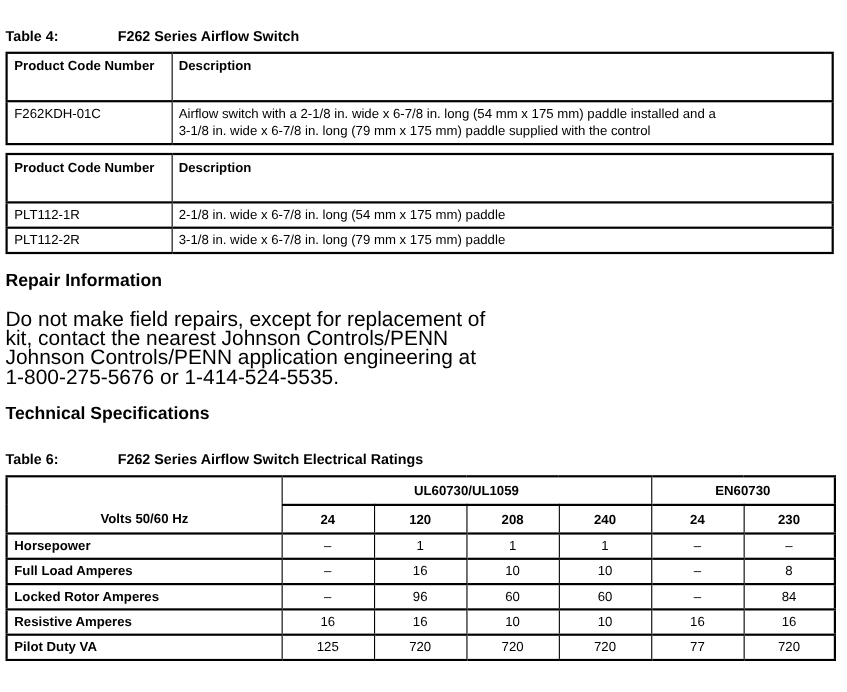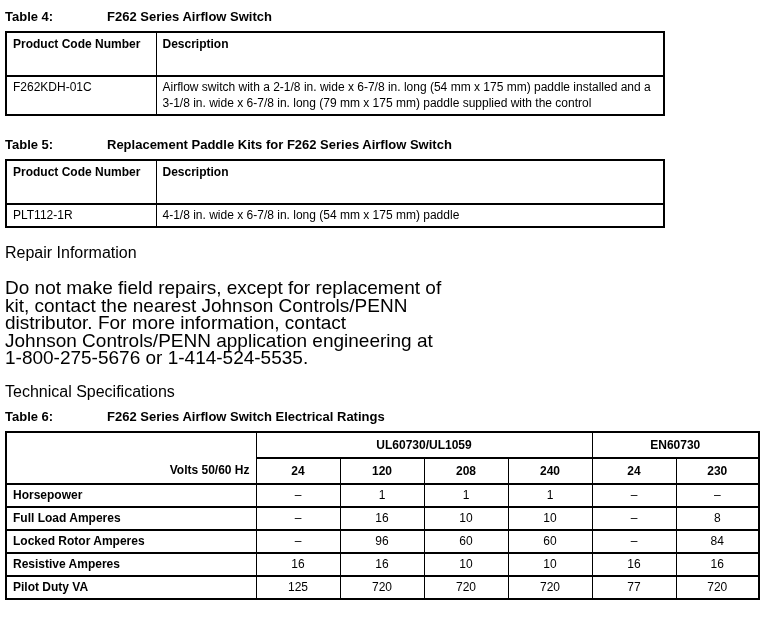--- a/index.html
+++ b/index.html
@@ -21,30 +21,31 @@
   }
   .tbl-caption {
     margin-top: 9px;
     font-size: 13px;
     font-weight: bold;
     line-height: 15px;
   }
   .cap-label {
     display: inline-block;
     width: 102px;
+    margin-top: 16px;
   }
   .section-heading {
     font-size: 16px;
-    font-weight: normal;
+    font-weight: bold;
     line-height: 18px;
   }
   .dtable {
     border-collapse: collapse;
     table-layout: fixed;
-    width: 660px;
+    width: 753px;
     margin-top: 7px;
     border: 2px solid #000;
   }
   .dtable th, .dtable td {
     border: solid #000;
     border-width: 2px 1px;
     padding: 2px 6px 3px 6px;
     font-size: 12px;
     line-height: 16px;
     vertical-align: top;
@@ -62,21 +63,21 @@
 
   .t6 col.lab { width: 250px; }
   .t6 col.v   { width: 84px; }
   .t6 col.e1  { width: 84px; }
   .t6 col.e2  { width: 83px; }
   .t6 thead th {
     text-align: center;
     padding: 4px 4px;
   }
   .t6 thead th.label-th {
-    text-align: right;
+    text-align: center;
     vertical-align: bottom;
     padding: 2px 6px 5px 6px;
   }
   .t6 tbody th {
     text-align: left;
     font-weight: bold;
   }
   .t6 tbody td {
     text-align: center;
     font-weight: normal;
@@ -116,49 +117,49 @@
       <tr>
         <td class="code">F262KDH-01C</td>
         <td>
           <div>Airflow switch with a 2-1/8 in. wide x 6-7/8 in. long (54 mm x 175 mm) paddle installed and a</div>
           <div>3-1/8 in. wide x 6-7/8 in. long (79 mm x 175 mm) paddle supplied with the control</div>
         </td>
       </tr>
     </tbody>
   </table>
 
-  <div class="tbl-caption mt21">
-    <span class="cap-label">Table 5:</span><span>Replacement Paddle Kits for F262 Series Airflow Switch</span>
-  </div>
 
   <table class="dtable t45">
     <colgroup>
         <col class="c1">
         <col>
       </colgroup>
     <thead>
       <tr>
         <th>Product Code Number</th>
         <th>Description</th>
       </tr>
     </thead>
     <tbody>
       <tr>
         <td class="code">PLT112-1R</td>
-        <td>4-1/8 in. wide x 6-7/8 in. long (54 mm x 175 mm) paddle</td>
+        <td>2-1/8 in. wide x 6-7/8 in. long (54 mm x 175 mm) paddle</td>
+      </tr>
+      <tr>
+        <td class="code">PLT112-2R</td>
+        <td>3-1/8 in. wide x 6-7/8 in. long (79 mm x 175 mm) paddle</td>
       </tr>
     </tbody>
   </table>
 
   <div class="section-heading mt16">Repair Information</div>
 
   <div class="repair-text">
     <div>Do not make field repairs, except for replacement of</div>
     <div>kit, contact the nearest Johnson Controls/PENN</div>
-    <div>distributor. For more information, contact</div>
     <div>Johnson Controls/PENN application engineering at</div>
     <div>1-800-275-5676 or 1-414-524-5535.</div>
   </div>
 
   <div class="section-heading mt16">Technical Specifications</div>
 
   <div class="tbl-caption mt8">
     <span class="cap-label">Table 6:</span><span>F262 Series Airflow Switch Electrical Ratings</span>
   </div>
 

